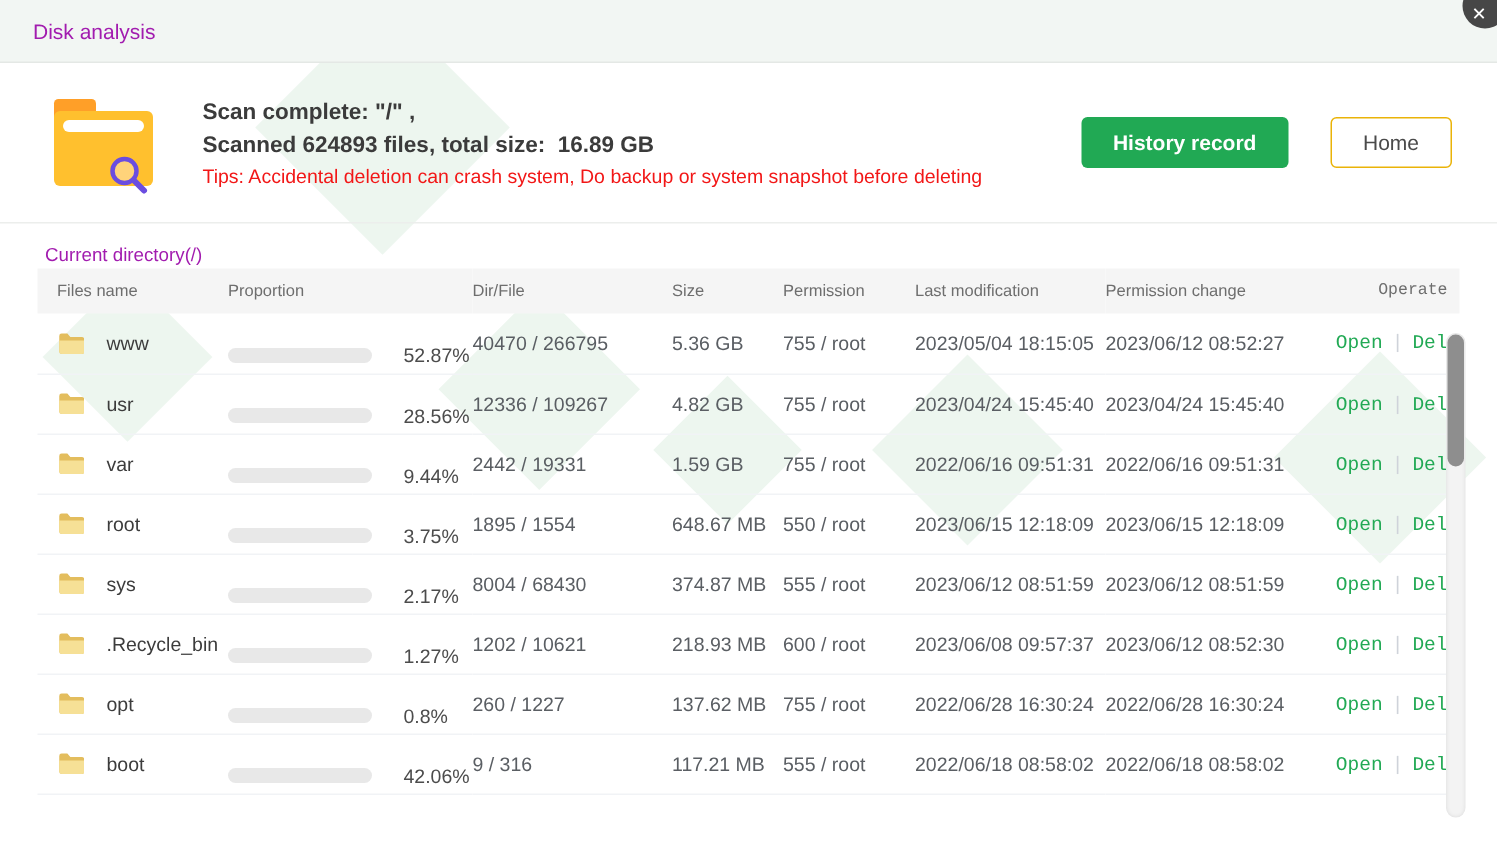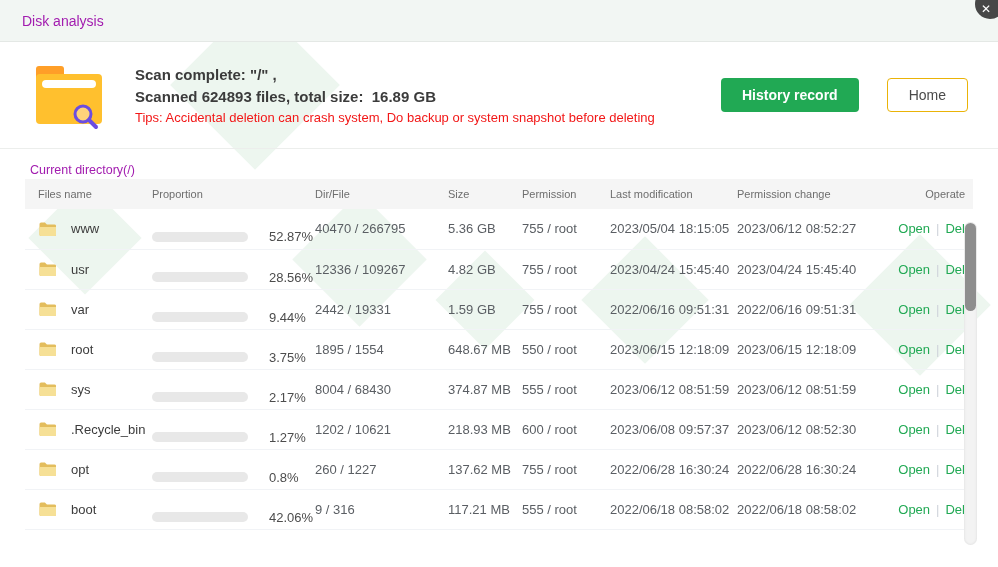--- a/index.html
+++ b/index.html
@@ -43,21 +43,21 @@
 
   
   table { position:relative; z-index:1; margin:0 25px; width:948px; border-collapse:collapse;
           table-layout:fixed; background:transparent; }
   col.c-name{width:127px;} col.c-prop{width:163px;} col.c-dirfile{width:133px;}
   col.c-size{width:74px;}  col.c-perm{width:88px;}  col.c-mod{width:127px;}
   col.c-permch{width:143px;} col.c-op{width:93px;}
   thead th { height:30px; background:#f5f5f5; font-size:11px; font-weight:normal; color:#6e6e6e;
              text-align:left; padding:0; }
   thead th:first-child, tbody td:first-child { padding-left:13px; }
-  thead th.op, tbody td.op { text-align:right; padding-right:8px; }
+  thead th.op, tbody td.op { text-align:right; padding-right:8px;font-family:Liberation Mono, monospace; }
   tbody td { height:40px; border-bottom:1px solid #f1f3f6; font-size:13px; color:#5a5e63;
              background:transparent; overflow:hidden; white-space:nowrap; }
   .name-cell { display:flex; align-items:center; gap:15px; color:#3c3c3c; }
   .row-folder { flex:none; }
   .progress-cell { display:flex; align-items:center; gap:21px;margin-top:16px; }
   .progress-track { width:96px; height:10px; border-radius:5px; background:#e8e8e8; flex:none; }
   .progress-fill { height:10px; border-radius:5px; background:#2bad52; }
   .pct-label { color:#4c4c4c; }
   .link { color:#21a954; cursor:pointer; text-decoration:none; }
   .sep { color:#cfd3da; margin:0 6px; }

